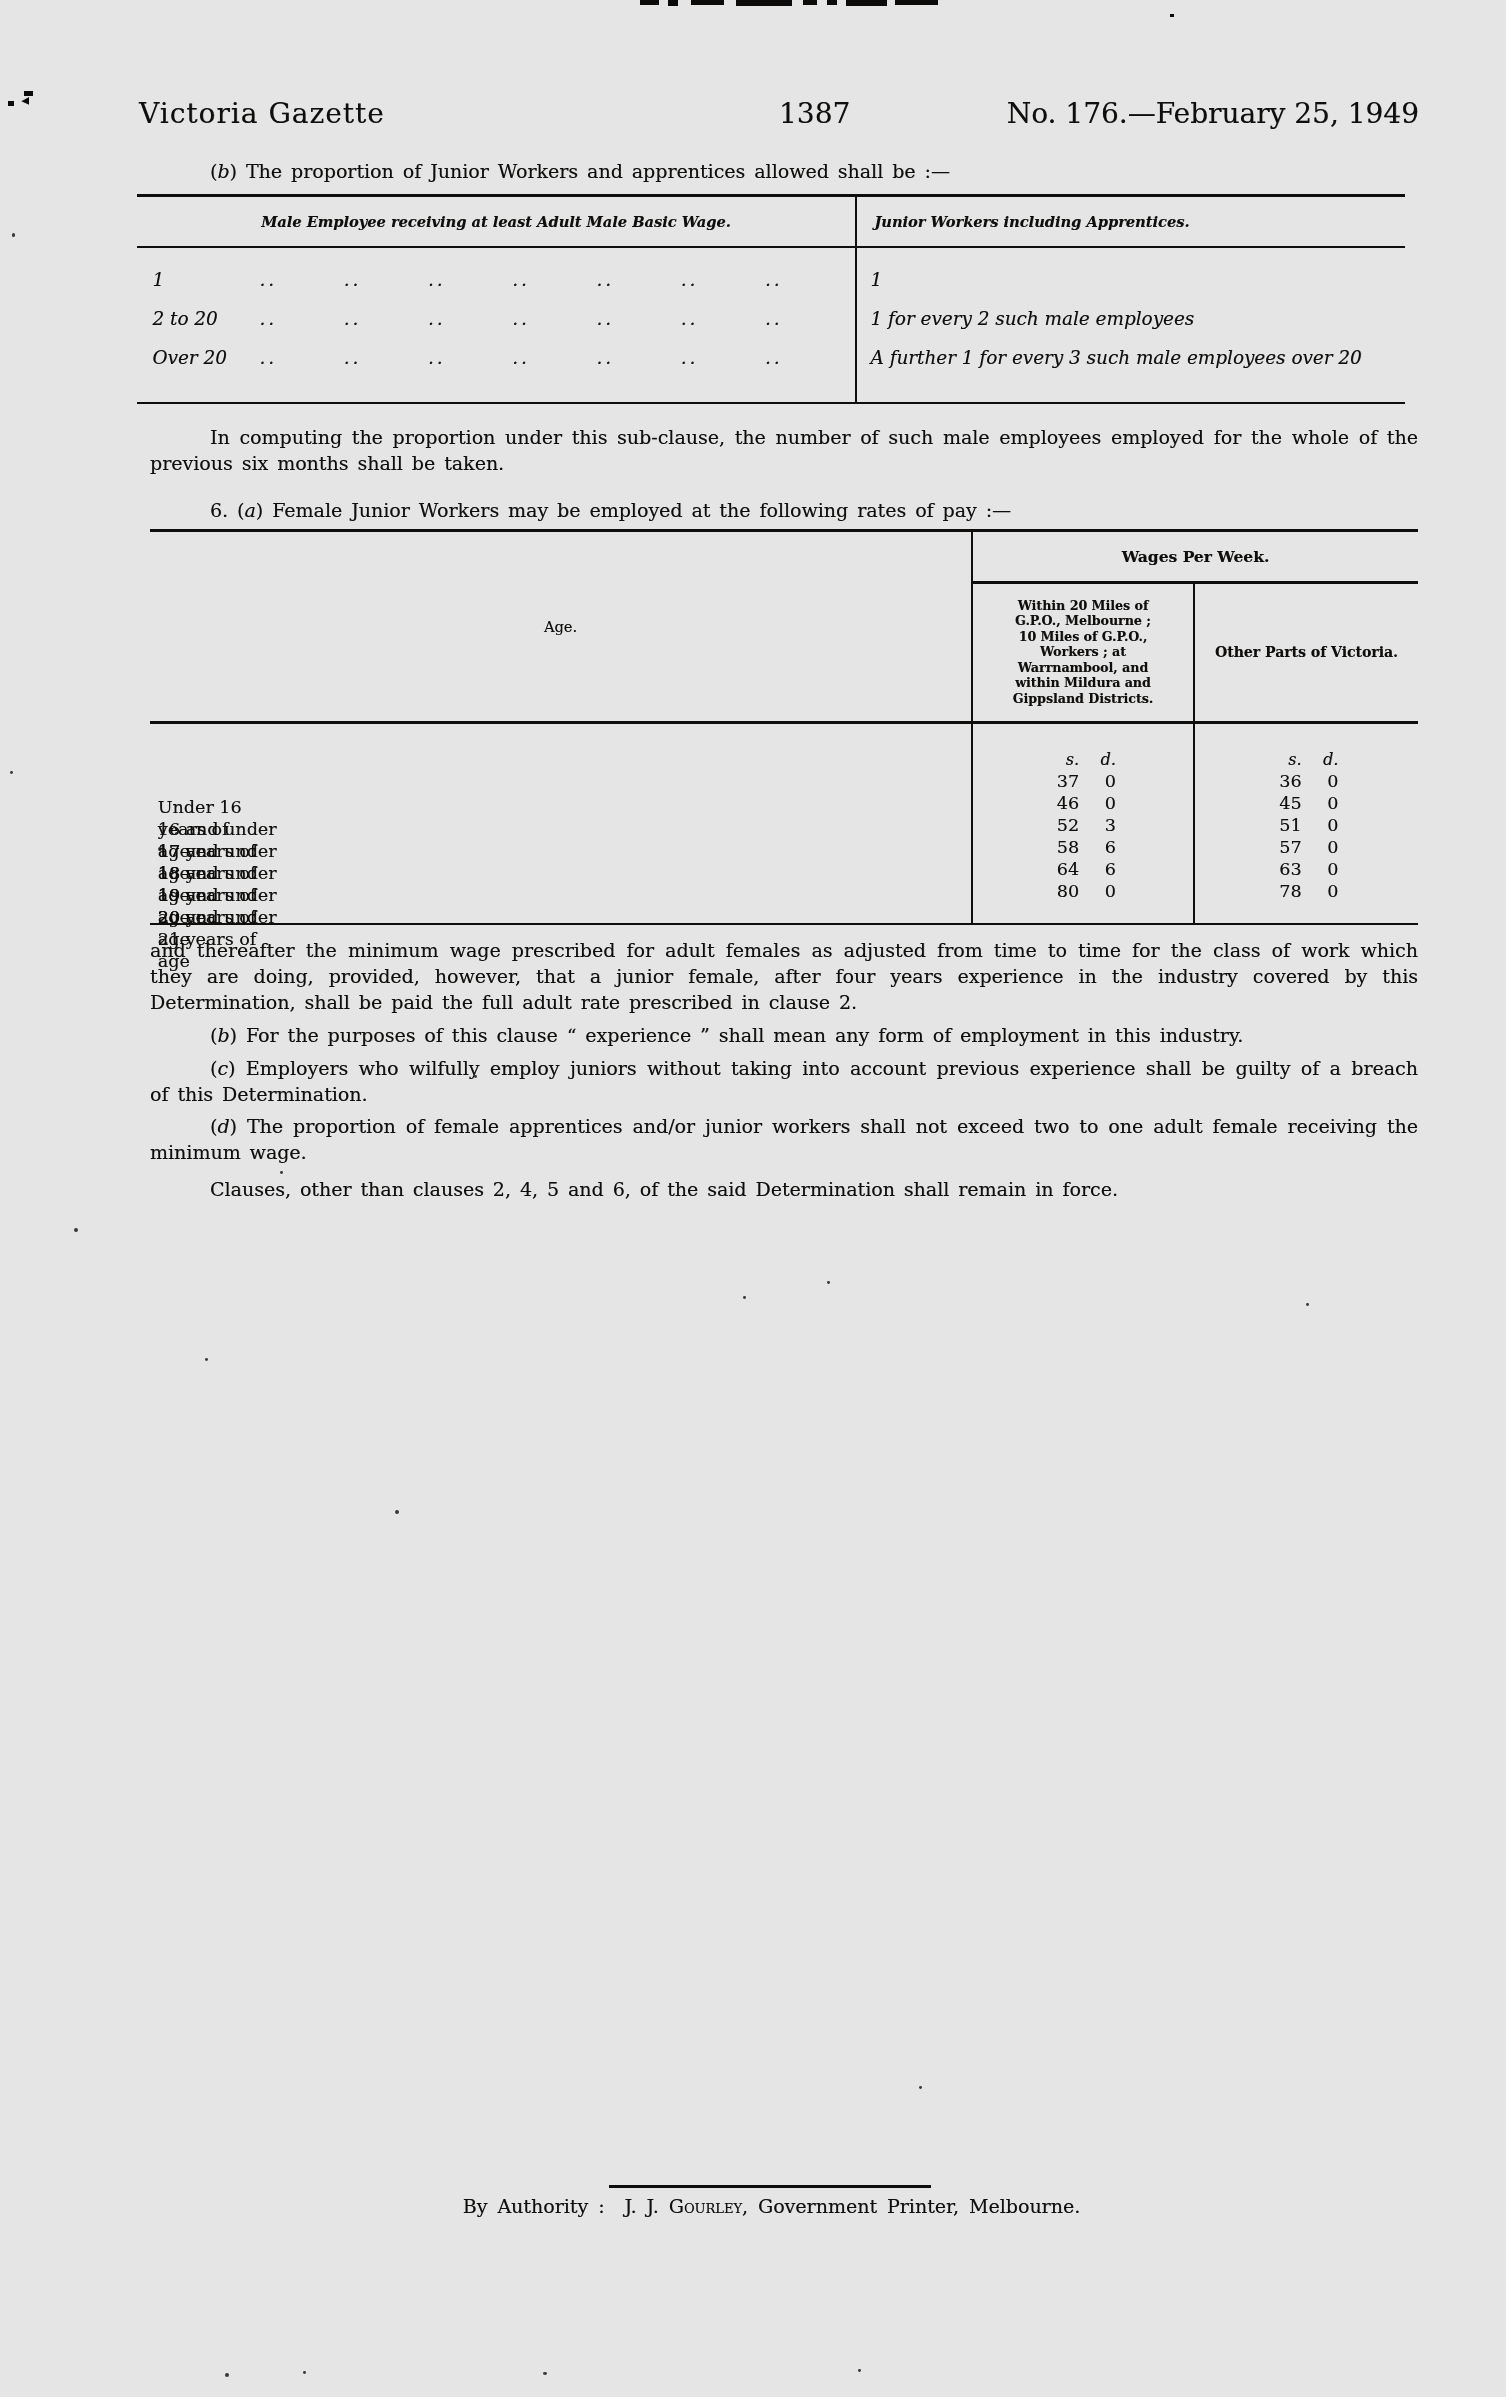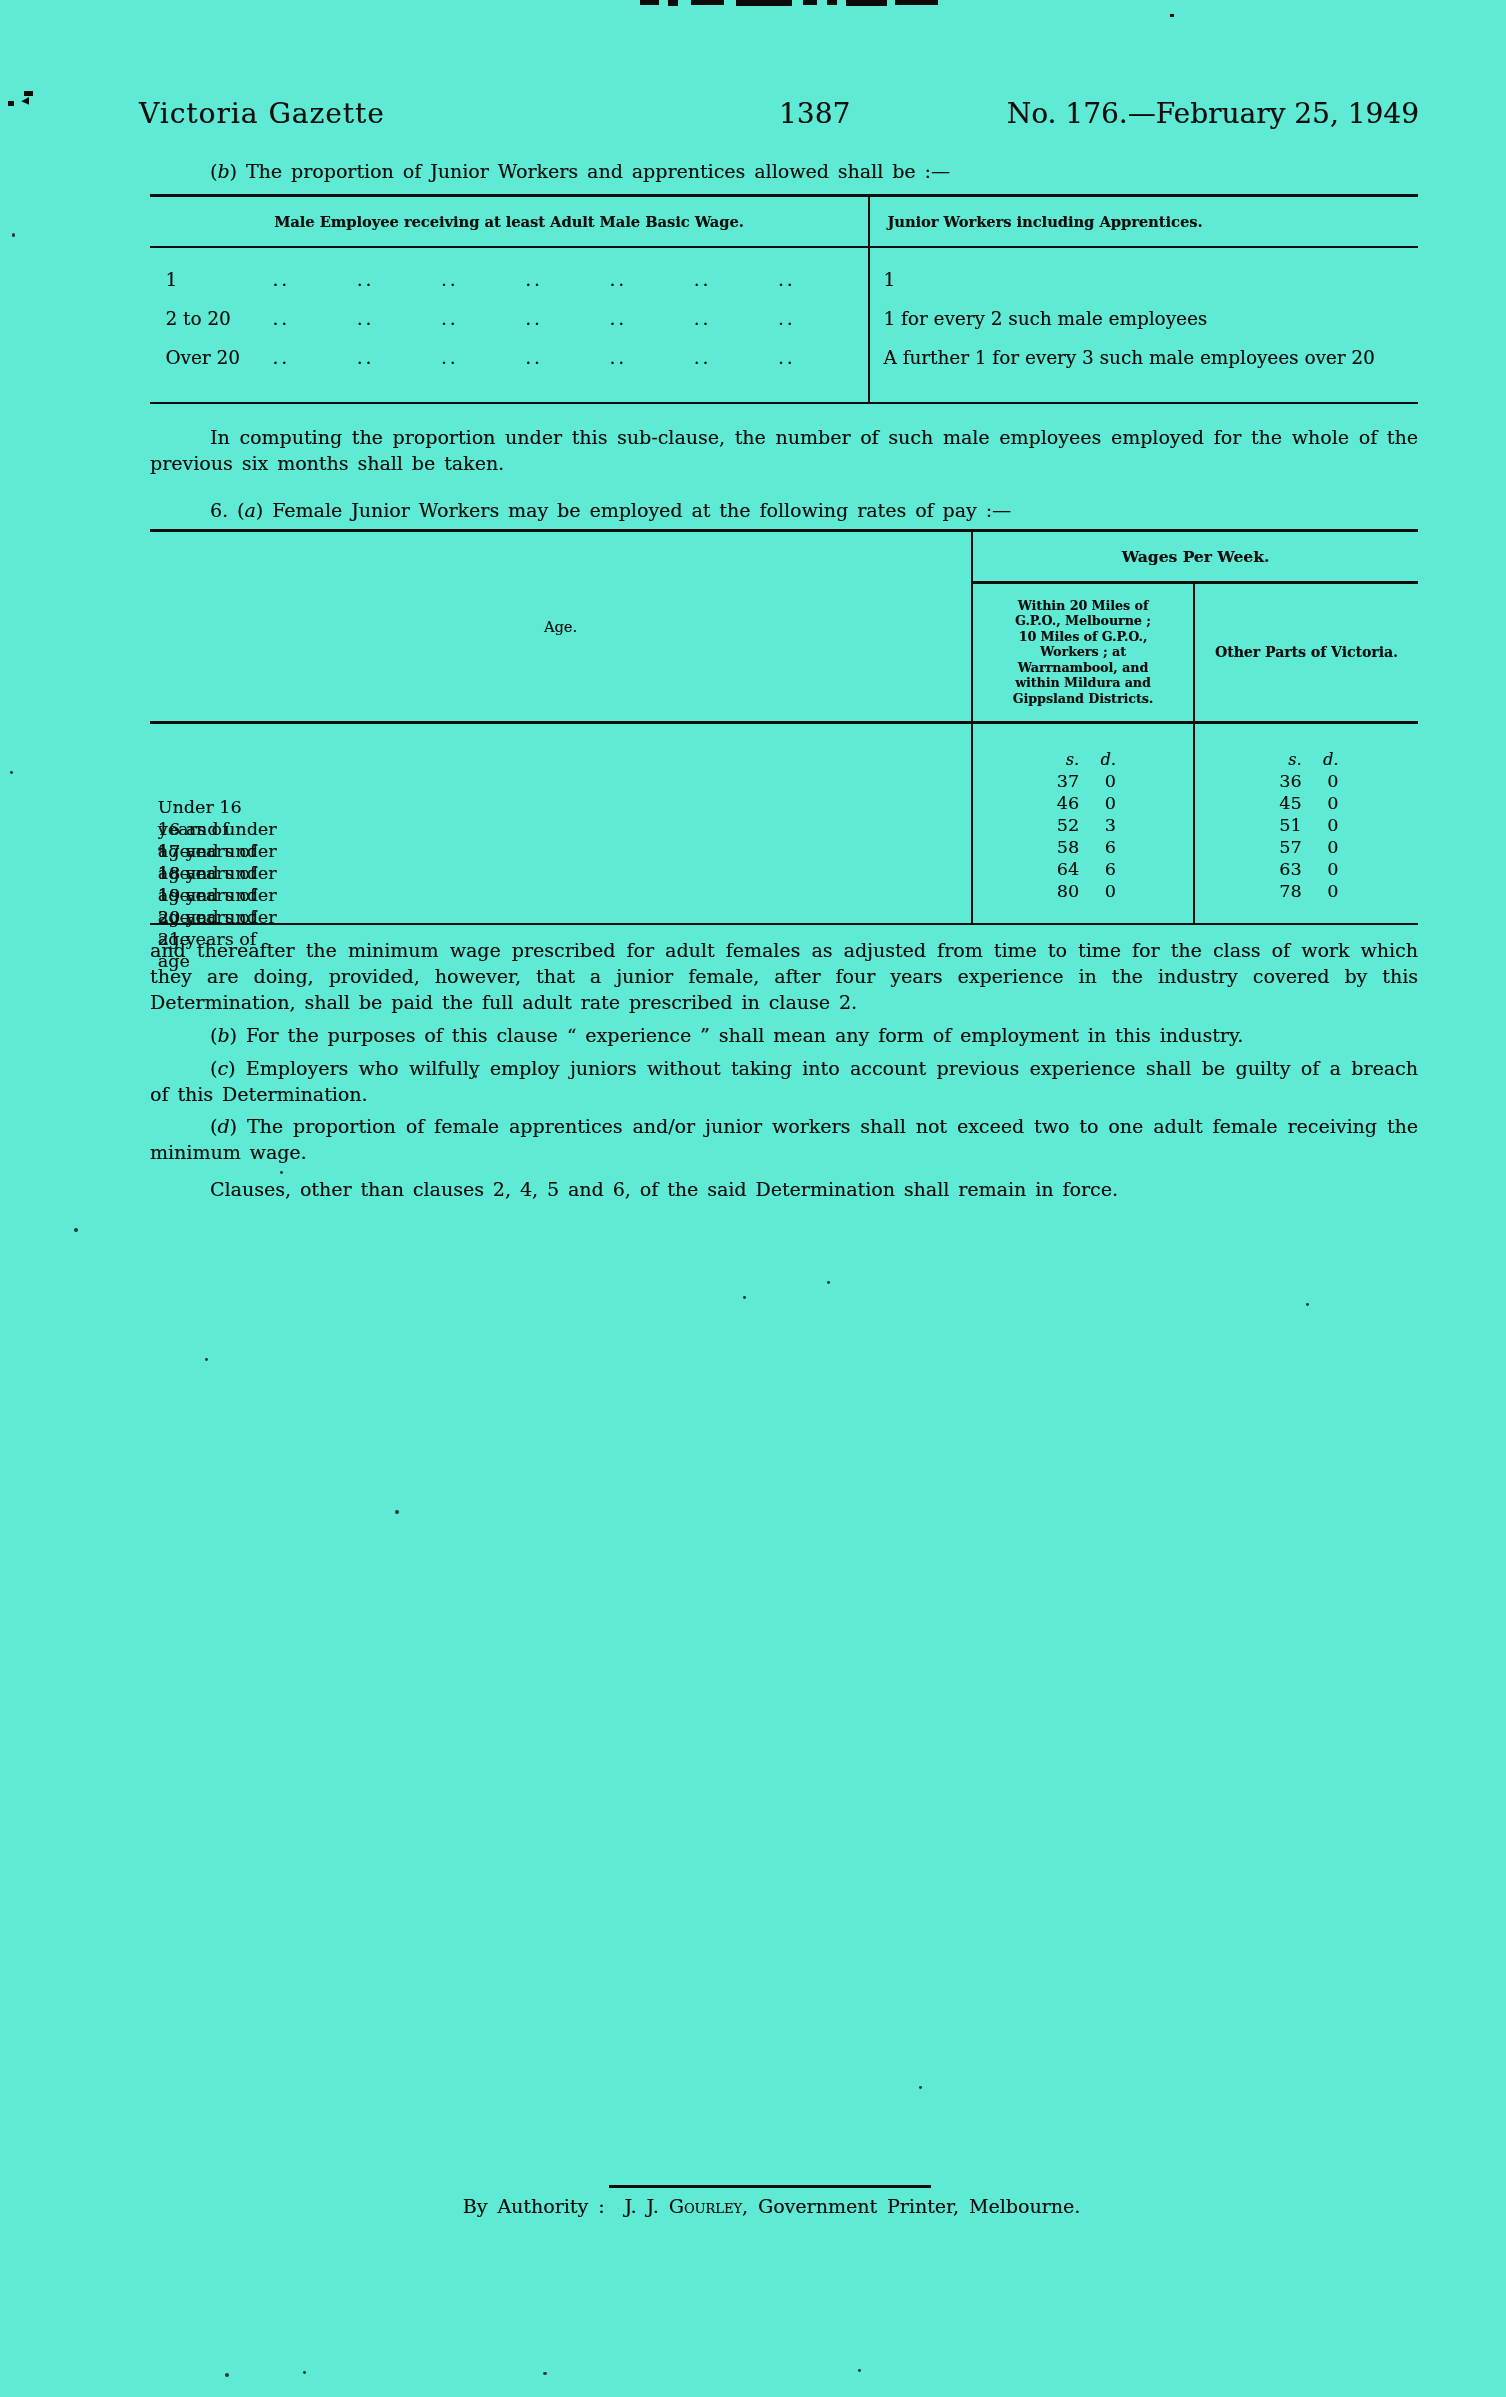--- a/index.html
+++ b/index.html
@@ -1,38 +1,38 @@
 <!DOCTYPE html>
 <html><head>
 <meta charset="utf-8">
 <style>
   html,body{margin:0;padding:0;background:#ffffff;}
   .page{
-    position:relative;width:1506px;height:2398px;background:#5eead4;
+    position:relative;width:1506px;height:2398px;background:#e5e5e5;
     font-family:"DejaVu Serif","Liberation Serif",serif;color:#0f0e0c;
     overflow:hidden;text-shadow:0.3px 0.1px 0 rgba(15,14,12,0.45);
   }
   
   .hdr{position:absolute;top:97px;left:139px;right:87px;height:41px;}
   .hdr .gaz{position:absolute;left:0;top:0;font-size:28px;letter-spacing:1px;}
   .hdr .pno{position:absolute;left:640px;top:0;font-size:28px;}
   .hdr .iss{position:absolute;right:0;top:0;font-size:28px;margin-left:22px;}
   
   .para{position:absolute;left:150px;width:1268px;font-size:19px;line-height:26px;
         text-align:justify;word-spacing:2.9px;}
   .ind{text-indent:60px;}
   .it{font-style:italic;}
   #intro-b{top:158px;}
   #para-computing{top:424px;}
   #heading-jwf{top:469px;text-align:center;font-variant:small-caps;font-size:20.4px;
                letter-spacing:0.5px;text-indent:0;}
   #clause-6a{top:497px;}
   
-  .t1{position:absolute;top:194px;left:150px;width:1268px;
-      border-top:3.9px solid #0f0e0c;border-bottom:2.9px solid #0f0e0c;}
+  .t1{position:absolute;top:194px;left:137px;width:1268px;
+      border-top:3.9px solid #0f0e0c;border-bottom:2.9px solid #0f0e0c;font-style:italic;}
   .t1 .vdiv{position:absolute;left:718px;top:0;bottom:0;width:1.9px;background:#0f0e0c;}
   .t1head{display:flex;align-items:center;height:49px;border-bottom:2.9px solid #0f0e0c;
           font-size:14.6px;font-weight:bold;}
   .t1head .h1{width:718px;text-align:center;padding:0 29px;box-sizing:border-box;}
   .t1head .h2{flex:1;text-align:left;padding:0 19.4px;}
   .t1body{padding:11.6px 0 25px 0;}
   .t1row{display:flex;height:39px;line-height:39px;font-size:18.4px;}
   .t1c1{width:718px;display:flex;box-sizing:border-box;padding-left:15.5px;padding-right:29px;}
   .t1c1 .lbl{min-width:107px;}
   .t1c2{flex:1;padding-left:15.5px;box-sizing:border-box;}

